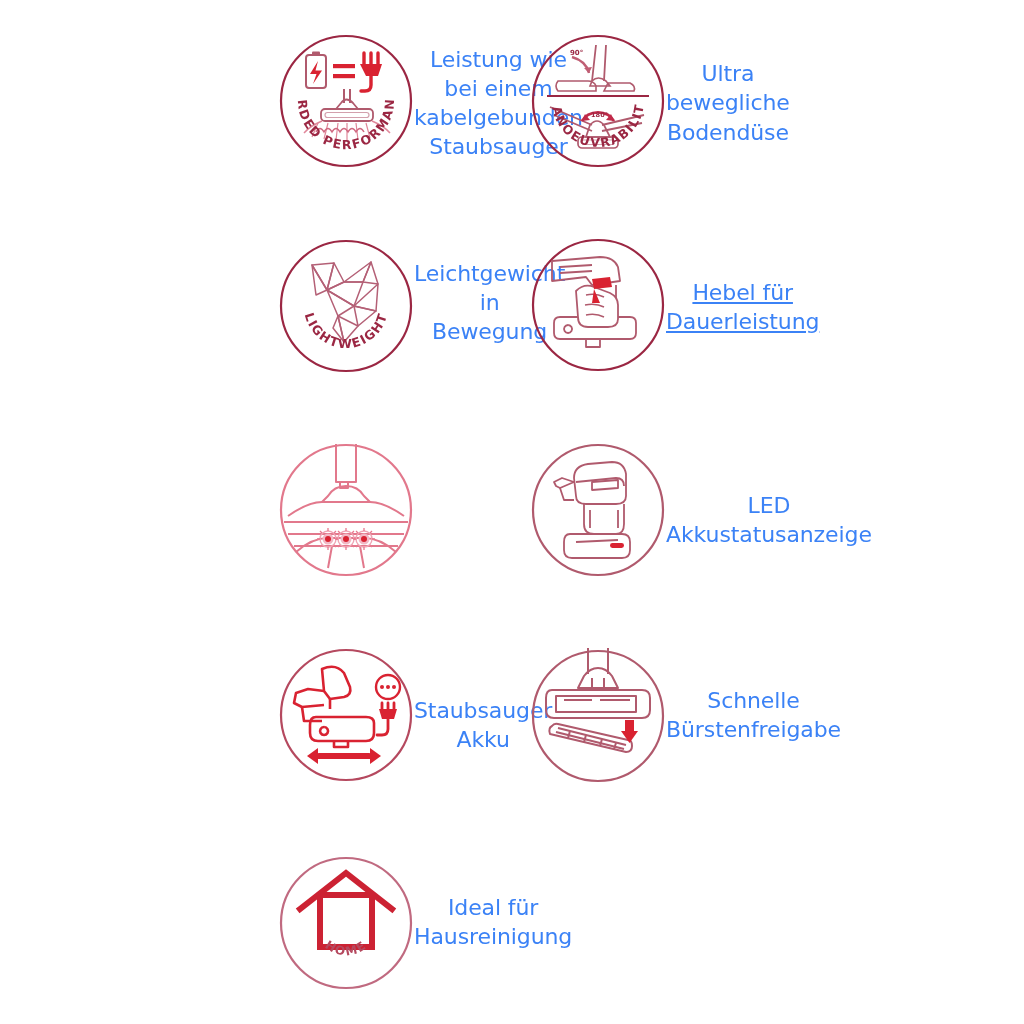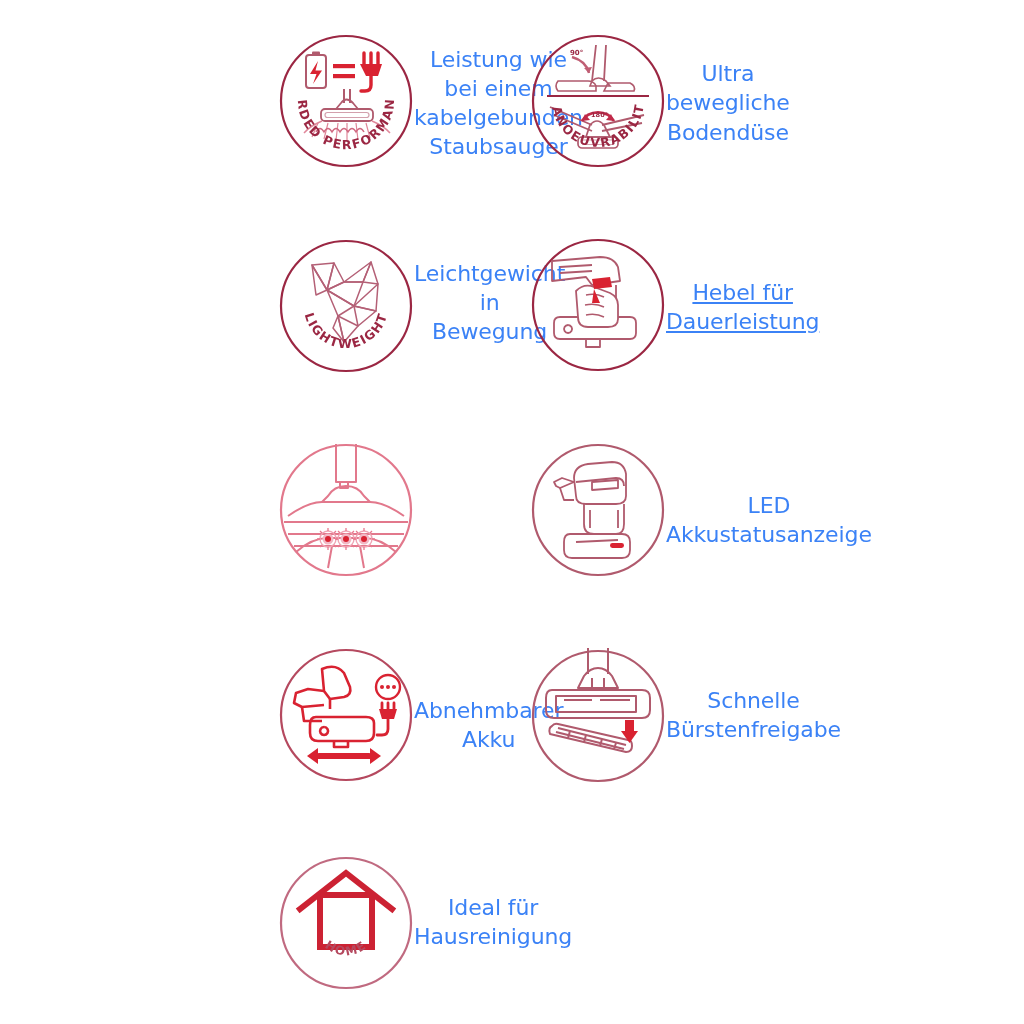--- a/index.html
+++ b/index.html
@@ -324,21 +324,21 @@
           <circle cx="110" cy="40" r="12" fill="none" stroke="#d92231" stroke-width="2.4"></circle>
           <circle cx="104" cy="40" r="2" fill="#d92231"></circle>
           <circle cx="110" cy="40" r="2" fill="#d92231"></circle>
           <circle cx="116" cy="40" r="2" fill="#d92231"></circle>
           <path d="M104 56 L104 62 M110 56 L110 62 M116 56 L116 62" stroke="#d92231" stroke-width="2.8" stroke-linecap="round"></path>
           <path d="M101 62 L119 62 L116 72 L104 72 Z" fill="#d92231"></path>
           <path d="M110 72 L110 82 Q110 88 104 88 L99 88" fill="none" stroke="#d92231" stroke-width="2.8" stroke-linecap="round"></path>
         </g>
       </svg>
     </div>
-    <div class="feature-caption">Abnehmbarer
+    <div class="feature-caption">Staubsauger
 Akku</div>
   </div>
 
   <div class="feature col-left r5">
     <div class="badge badge-r5c1">
       <svg viewBox="0 0 136 136" xmlns="http://www.w3.org/2000/svg">
         <circle cx="68" cy="68" r="65" fill="none" stroke="#b05a6d" stroke-width="2.2"></circle>
         <g fill="none" stroke="#b05a6d" stroke-width="2" stroke-linejoin="round">
 
           <path d="M58 0 L58 26 M78 0 L78 26"></path>

